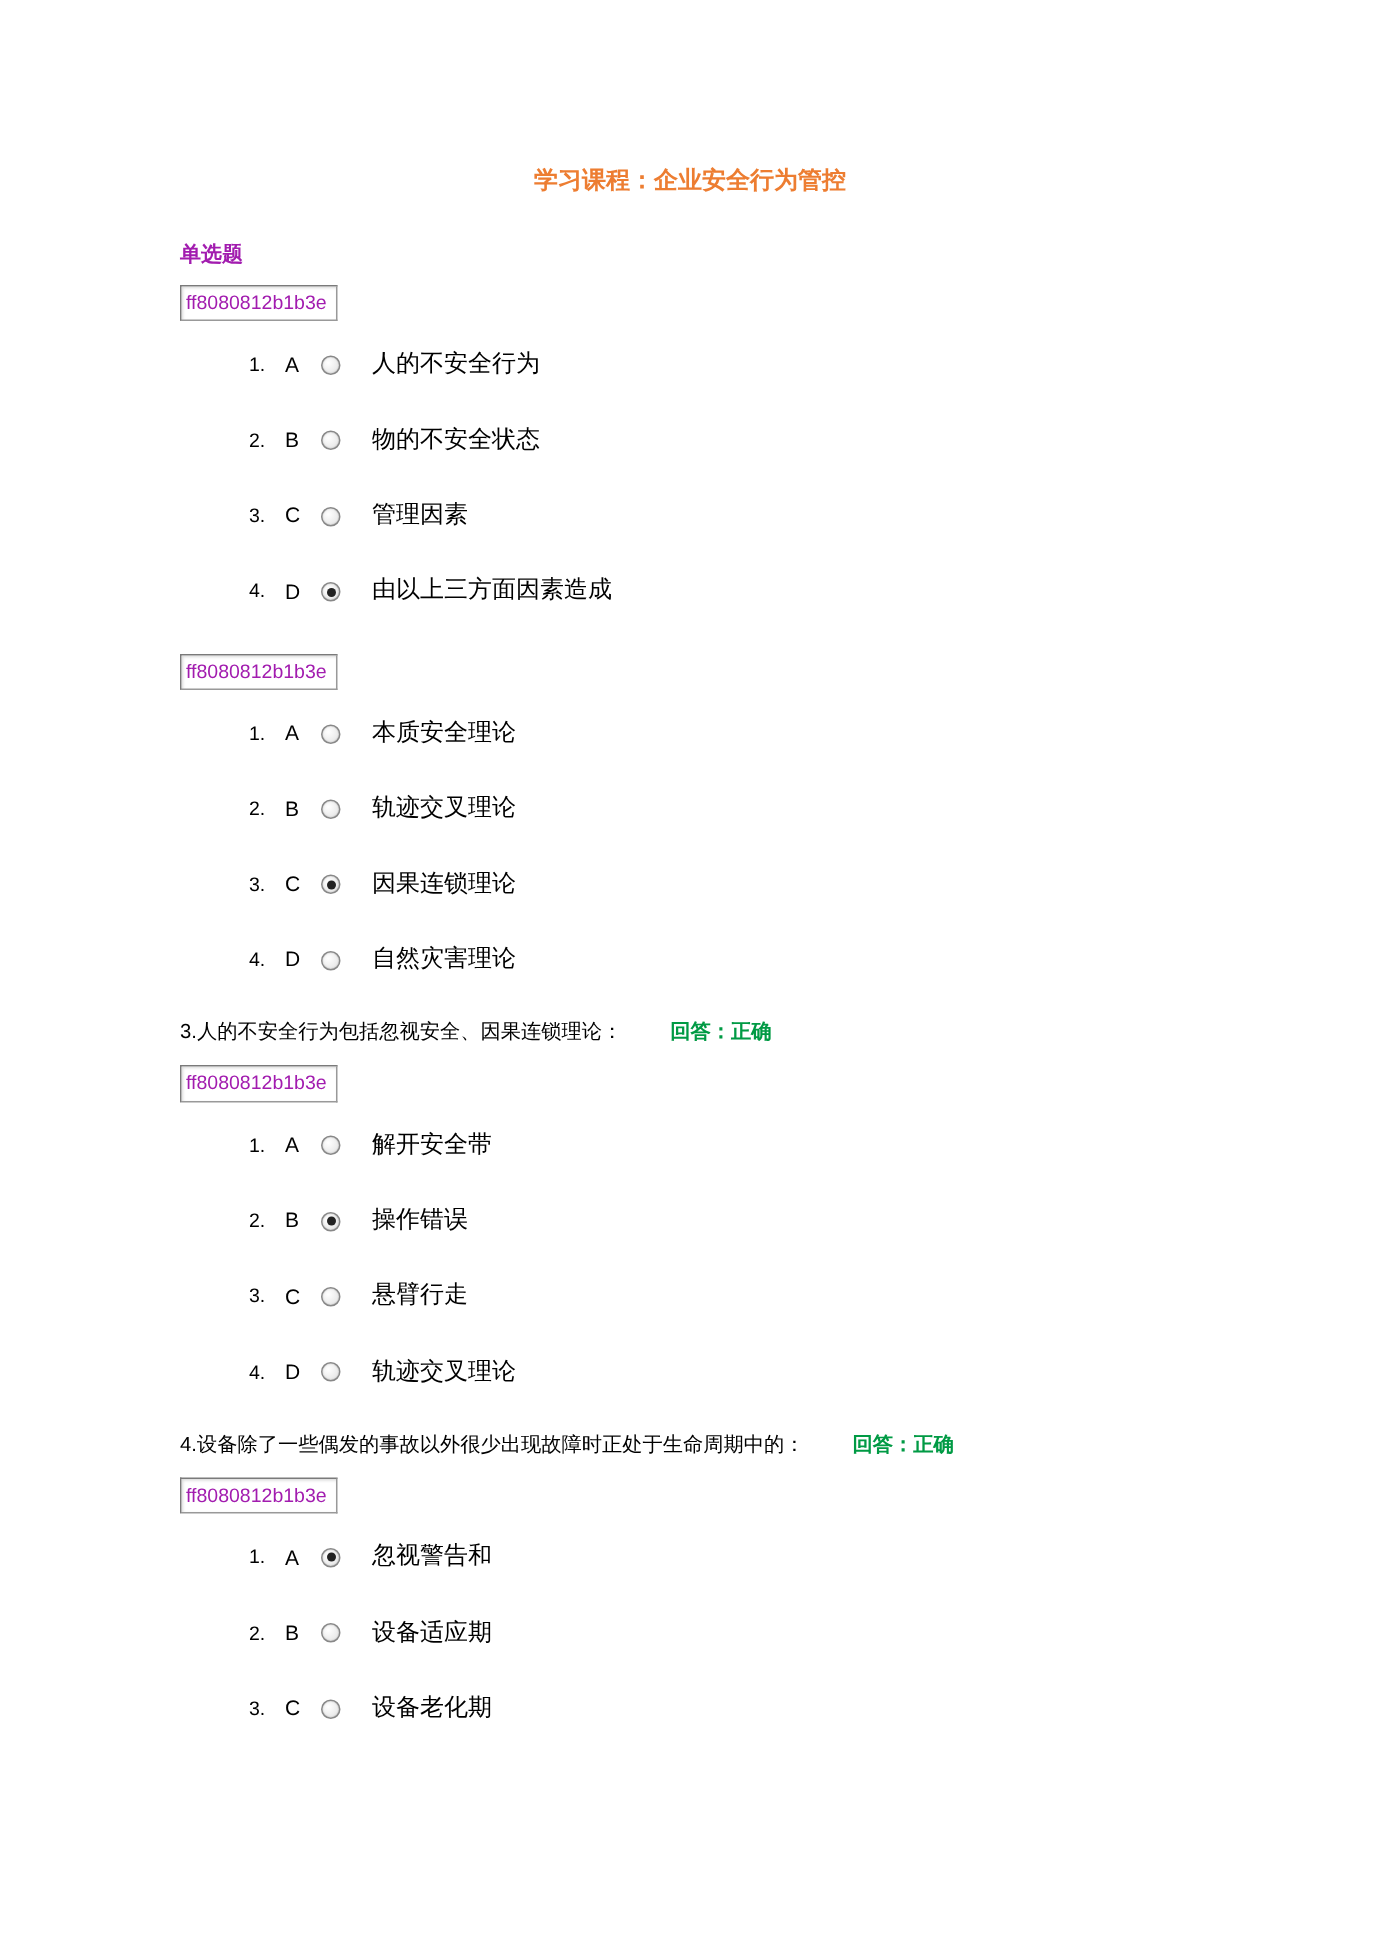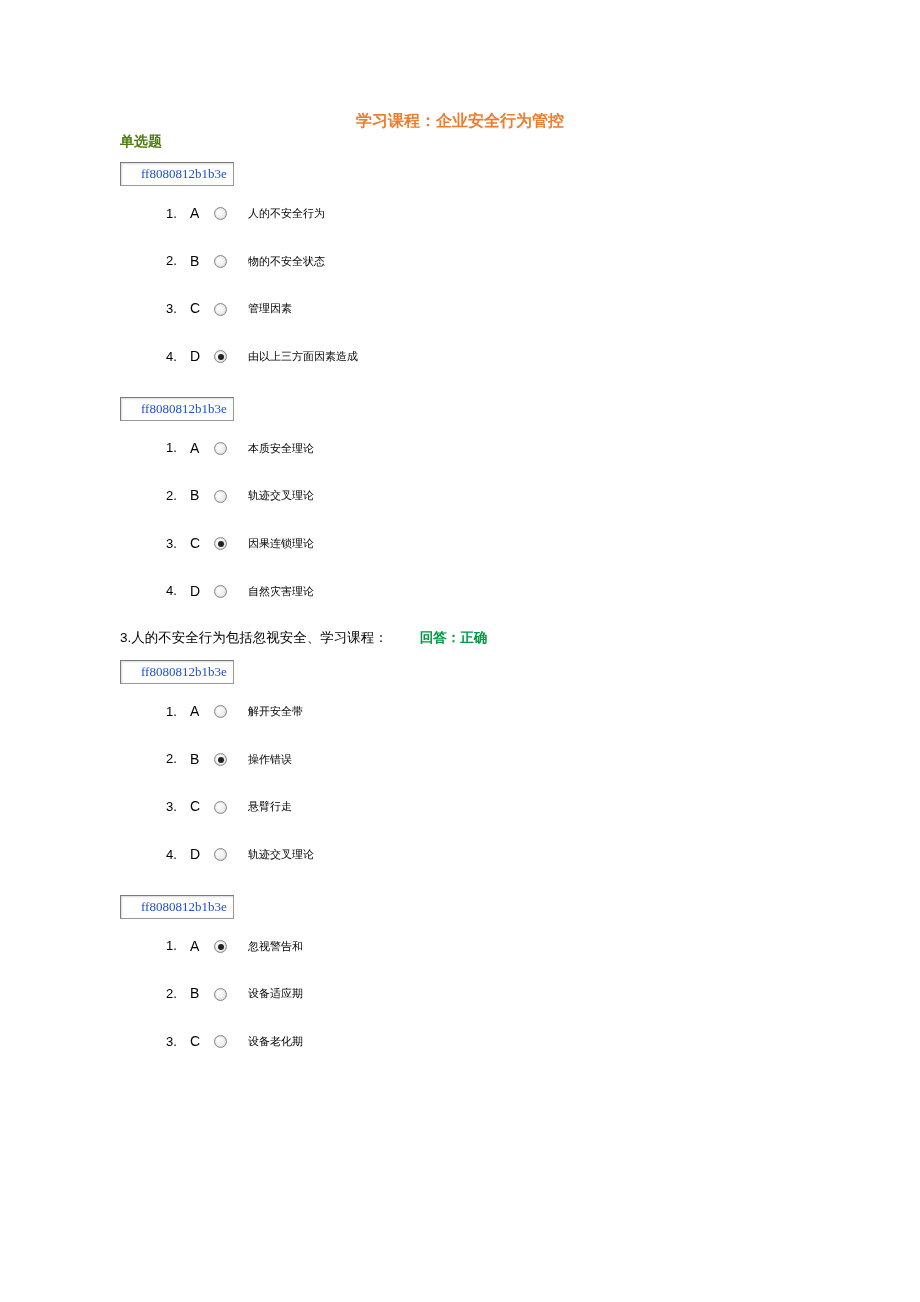--- a/index.html
+++ b/index.html
@@ -10,24 +10,25 @@
       padding: 110px 120px 40px 120px;
       font-size: 14px;
       color: #000;
       line-height: 1.4;
     }
     .title {
       text-align: center;
       color: #ed7d31;
       font-weight: bold;
       font-size: 16px;
+      margin-bottom: 28px;
       font-family: "Microsoft YaHei", "微软雅黑", sans-serif;
     }
     .section-heading {
-      color: #4d7c0f;
+      color: #a21caf;
       font-weight: bold;
       font-size: 14px;
       margin-bottom: 8px;
       font-family: "Microsoft YaHei", "微软雅黑", sans-serif;
     }
     .question-stem {
       font-family: "Microsoft YaHei", "微软雅黑", sans-serif;
       font-size: 13.5px;
       margin-bottom: 10px;
     }
@@ -36,25 +37,25 @@
       color: #009a44;
       font-weight: bold;
       margin-left: 32px;
     }
     .code-box {
       display: inline-block;
       border: 1px solid #999;
       border-top-color: #7a7a7a;
       border-left-color: #7a7a7a;
       background: #fff;
-      font-family: Liberation Serif, serif;
+      font-family: Liberation Sans, sans-serif;
       font-size: 13px;
-      padding: 2px 6px 2px 20px;
+      padding: 2px 6px 2px 3px;
       margin: 2px 0 18px 0;
-      color: #1d4ed8;
+      color: #a21caf;
       box-shadow: inset 1px 1px 2px rgba(0,0,0,0.15);
     }
     .options { padding-left: 46px; }
     .option-row {
       display: flex;
       align-items: center;
       margin-bottom: 28px;
       font-family: "Microsoft YaHei", "微软雅黑", sans-serif;
     }
     .opt-index {
@@ -83,21 +84,21 @@
     }
     .radio.selected::after {
       content: "";
       position: absolute;
       top: 2.5px; left: 2.5px;
       width: 6px; height: 6px;
       background: #222;
       border-radius: 50%;
     }
     .opt-text {
-      font-size: 11px;
+      font-size: 16px;
       font-family: "SimSun", "宋体", serif;
     }
     .question-block { margin-bottom: 6px; }
   </style>
 </head>
 <body>
 
 <div class="title">学习课程：企业安全行为管控</div>
 <div class="section-heading">单选题</div>
 
@@ -163,21 +164,21 @@
         </div>
         <div class="option-row">
           <span class="opt-index">4.</span>
           <span class="opt-letter">D</span>
           <span class="radio-wrap">
             <span class="radio"></span>
           </span>
           <span class="opt-text">自然灾害理论</span>
         </div>
       </div></div>
-    <div class="question-block"><div class="question-stem"><span class="qnum">3.</span><span>人的不安全行为包括忽视安全、学习课程：</span><span class="answer-status">回答：正确</span></div><div class="code-box">ff8080812b1b3e</div><div class="options">
+    <div class="question-block"><div class="question-stem"><span class="qnum">3.</span><span>人的不安全行为包括忽视安全、因果连锁理论：</span><span class="answer-status">回答：正确</span></div><div class="code-box">ff8080812b1b3e</div><div class="options">
         <div class="option-row">
           <span class="opt-index">1.</span>
           <span class="opt-letter">A</span>
           <span class="radio-wrap">
             <span class="radio"></span>
           </span>
           <span class="opt-text">解开安全带</span>
         </div>
         <div class="option-row">
           <span class="opt-index">2.</span>
@@ -197,21 +198,21 @@
         </div>
         <div class="option-row">
           <span class="opt-index">4.</span>
           <span class="opt-letter">D</span>
           <span class="radio-wrap">
             <span class="radio"></span>
           </span>
           <span class="opt-text">轨迹交叉理论</span>
         </div>
       </div></div>
-    <div class="question-block"><div class="code-box">ff8080812b1b3e</div><div class="options">
+    <div class="question-block"><div class="question-stem"><span class="qnum">4.</span><span>设备除了一些偶发的事故以外很少出现故障时正处于生命周期中的：</span><span class="answer-status">回答：正确</span></div><div class="code-box">ff8080812b1b3e</div><div class="options">
         <div class="option-row">
           <span class="opt-index">1.</span>
           <span class="opt-letter">A</span>
           <span class="radio-wrap">
             <span class="radio selected"></span>
           </span>
           <span class="opt-text">忽视警告和</span>
         </div>
         <div class="option-row">
           <span class="opt-index">2.</span>

